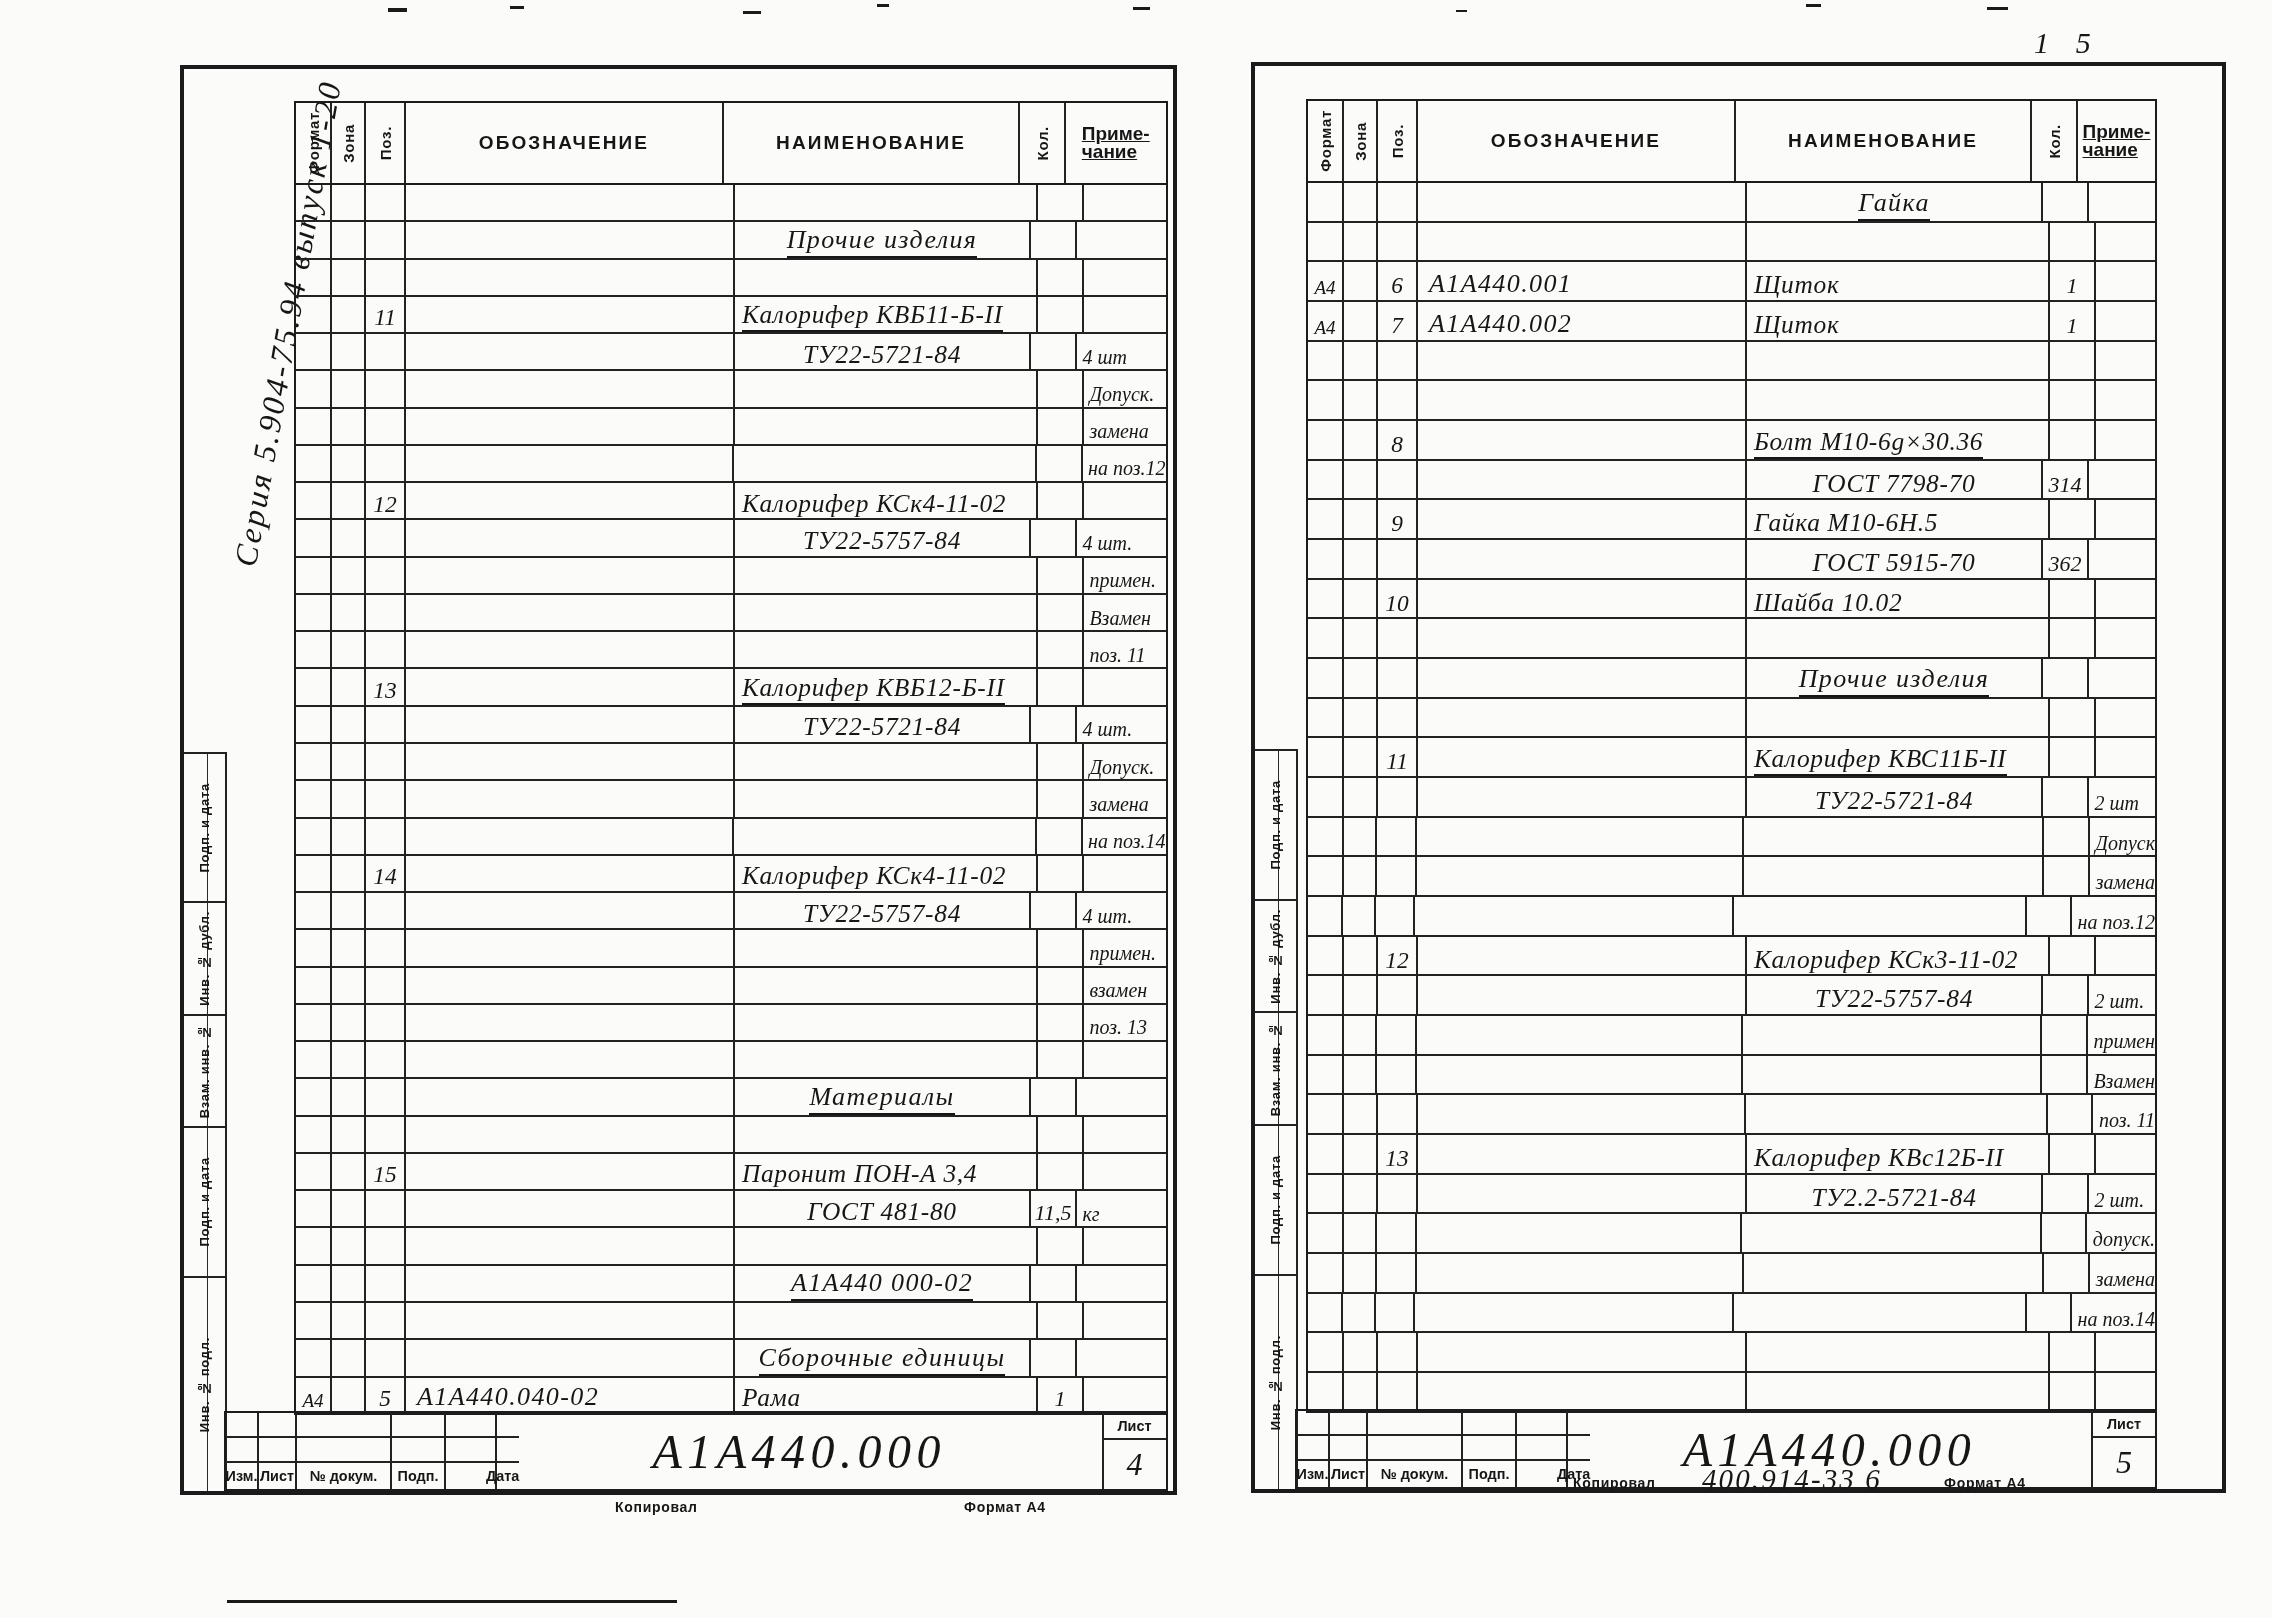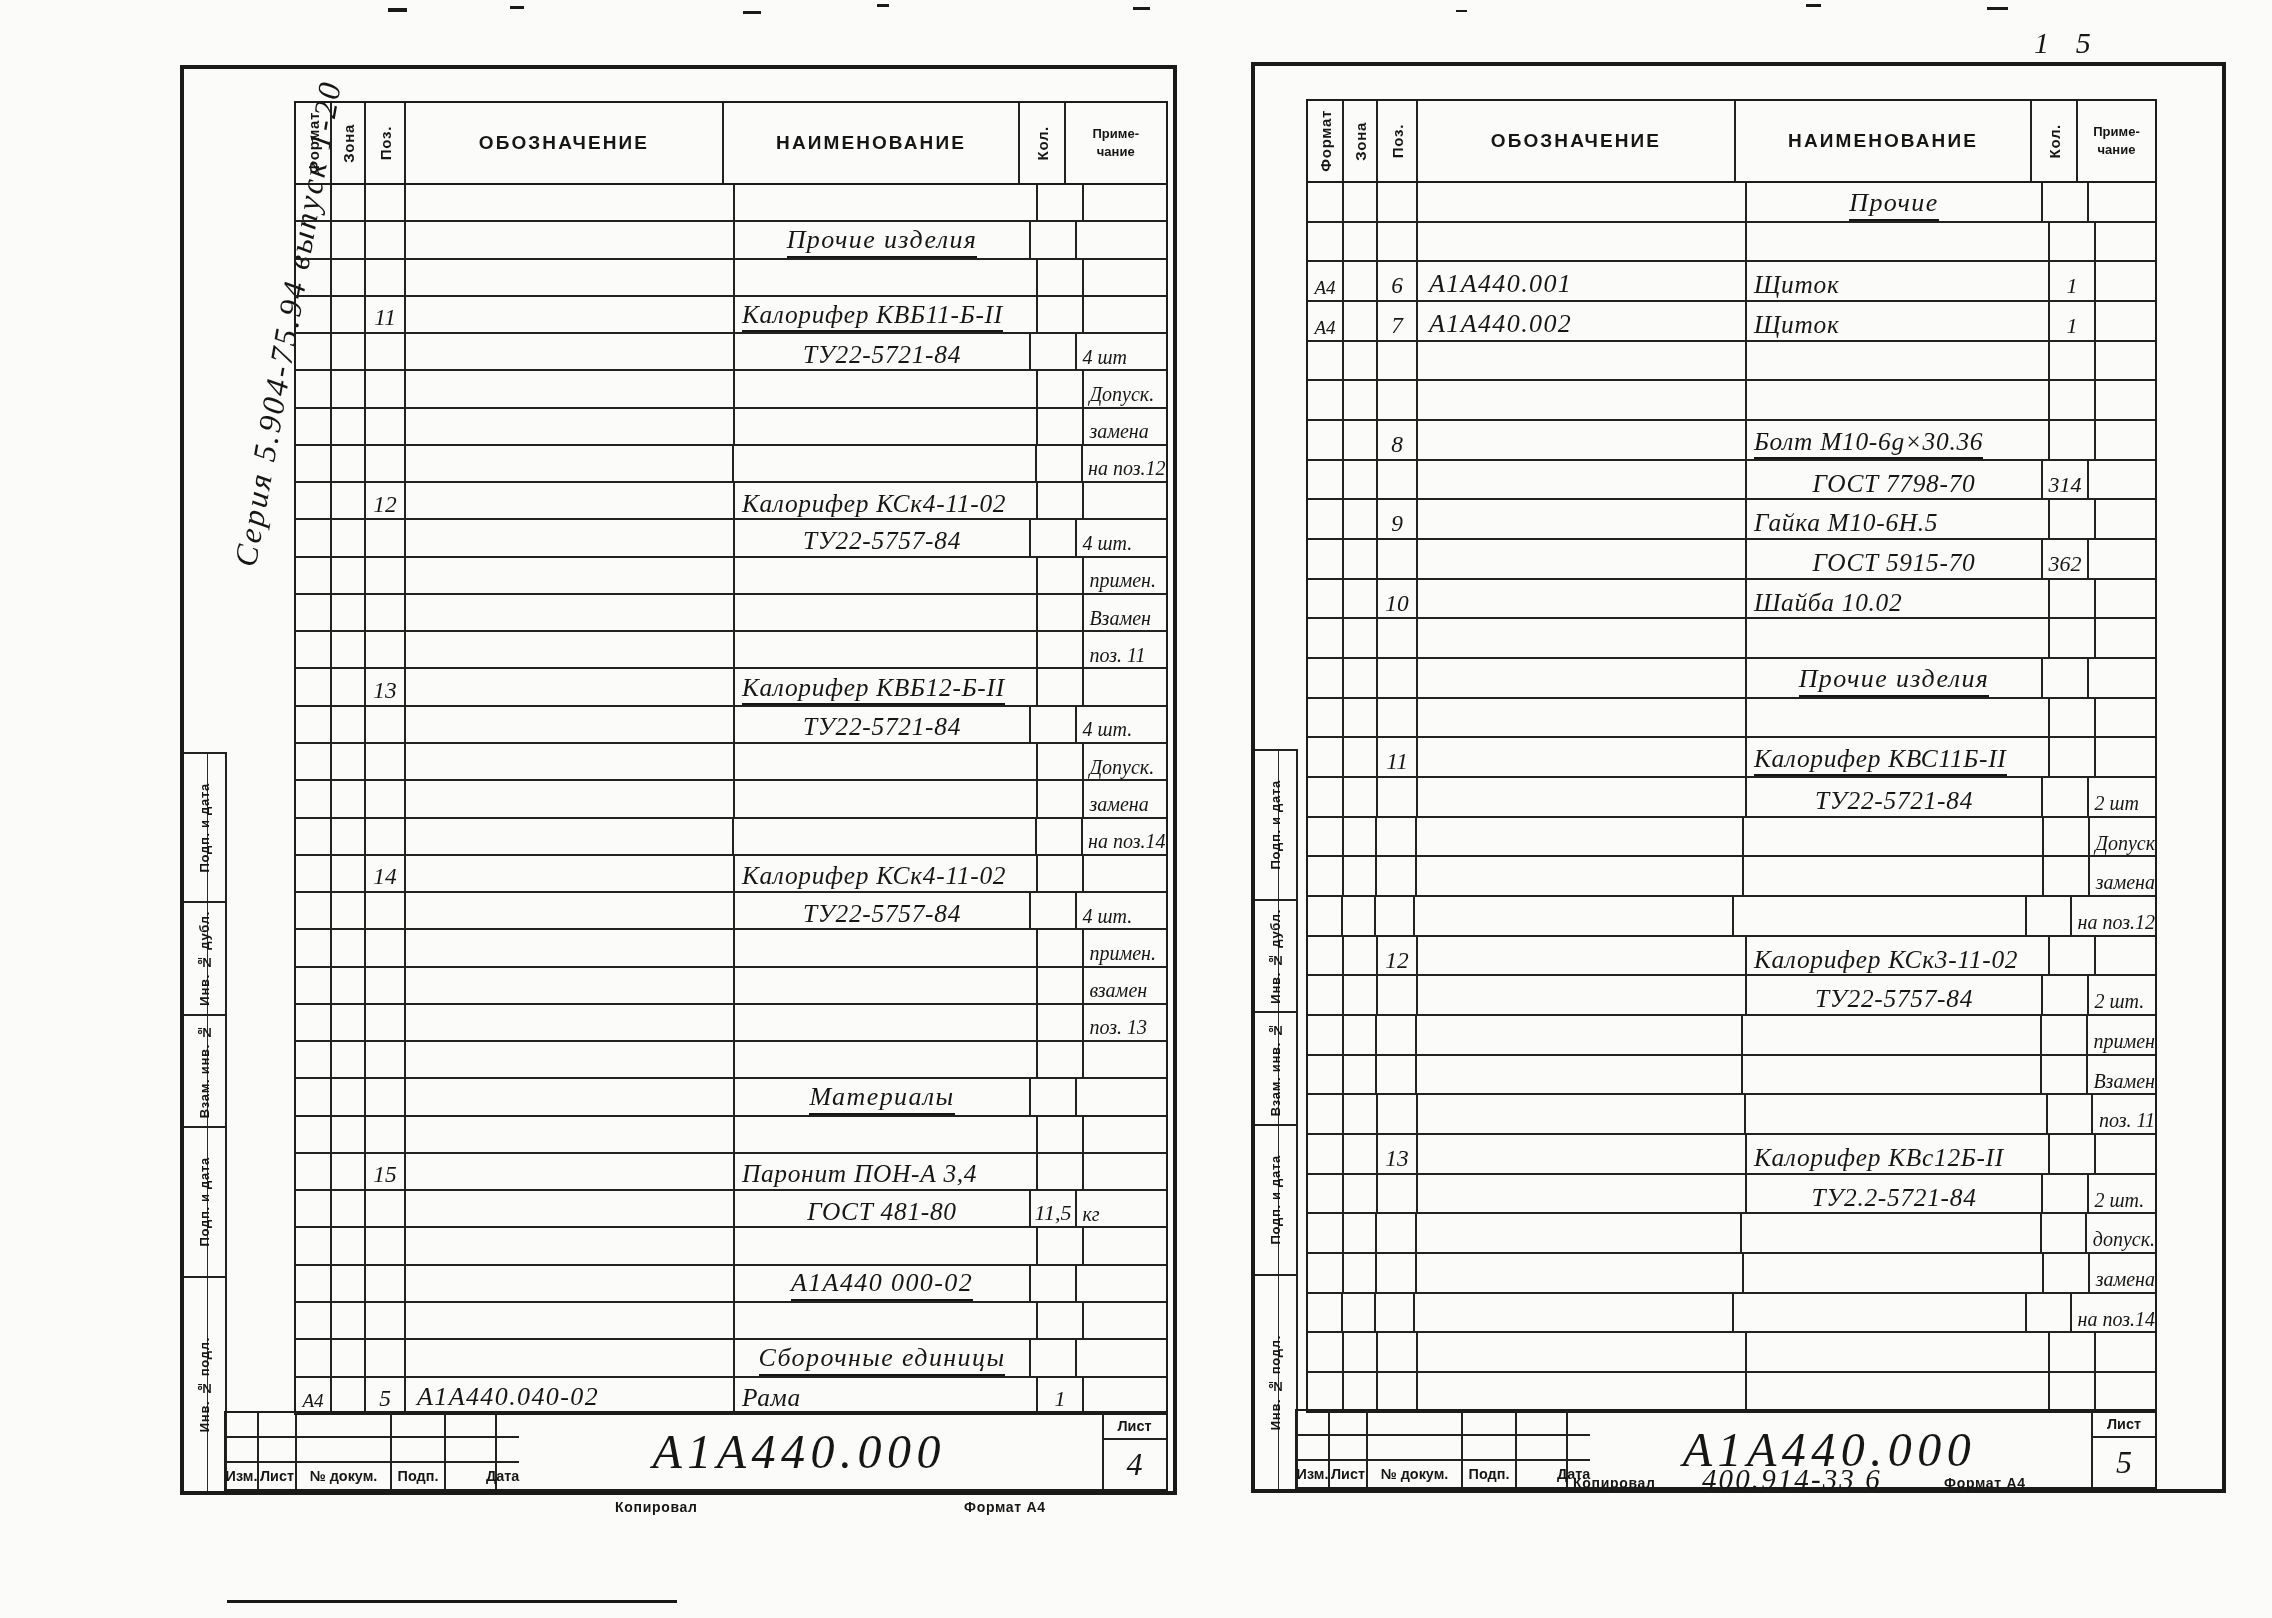--- a/index.html
+++ b/index.html
@@ -33,21 +33,21 @@
   .c-zone{width:32px;}
   .c-pos{width:38px;justify-content:center;}
   .c-des{width:316px;padding-left:11px;}
   .c-name{width:294px;padding-left:6.9px;position:relative;}
   .c-qty{width:44px;justify-content:center;}
   .c-note{flex:1;padding-left:5.5px;}
 
   .t-head .cell{align-items:center;justify-content:center;padding:0;}
   .vert{writing-mode:vertical-rl;transform:rotate(180deg);font-size:15px;letter-spacing:0.7px;}
   .h-big{font-size:19px;letter-spacing:2.1px;}
-  .h-note{font-size:13px;line-height:18px;text-align:center;display:block;}
+  .h-note{font-size:19px;line-height:18px;display:block;text-decoration:underline;}
 
   .t-row .c-fmt{font-size:19px;}
   .t-row .c-pos{font-size:23.4px;}
   .t-row .c-des{font-size:26px;letter-spacing:1.4px;}
   .t-row .c-name{font-size:25.4px;letter-spacing:0.7px;}
   .t-row .c-qty{font-size:22px;}
   .t-row .c-note{font-size:20px;}
   .t-row .cell > .hand{padding-bottom:0.7px;}
 
   .c-name.center{justify-content:center;padding-left:0;}
@@ -596,21 +596,21 @@
           <span class="h-note print"><span>Приме-</span><br><span>чание</span></span>
         </div>
     </div>
     <div class="t-rows">
         <div class="t-row">
           <div class="cell c-fmt"></div>
           <div class="cell c-zone"></div>
           <div class="cell c-pos"></div>
           <div class="cell c-des"></div>
           <div class="cell c-name center u">
-            <span class="hand section">Прочие</span>
+            <span class="hand section">Гайка</span>
           </div>
           <div class="cell c-qty"></div>
           <div class="cell c-note"></div>
         </div>
         <div class="t-row">
           <div class="cell c-fmt"></div>
           <div class="cell c-zone"></div>
           <div class="cell c-pos"></div>
           <div class="cell c-des"></div>
           <div class="cell c-name"></div>

